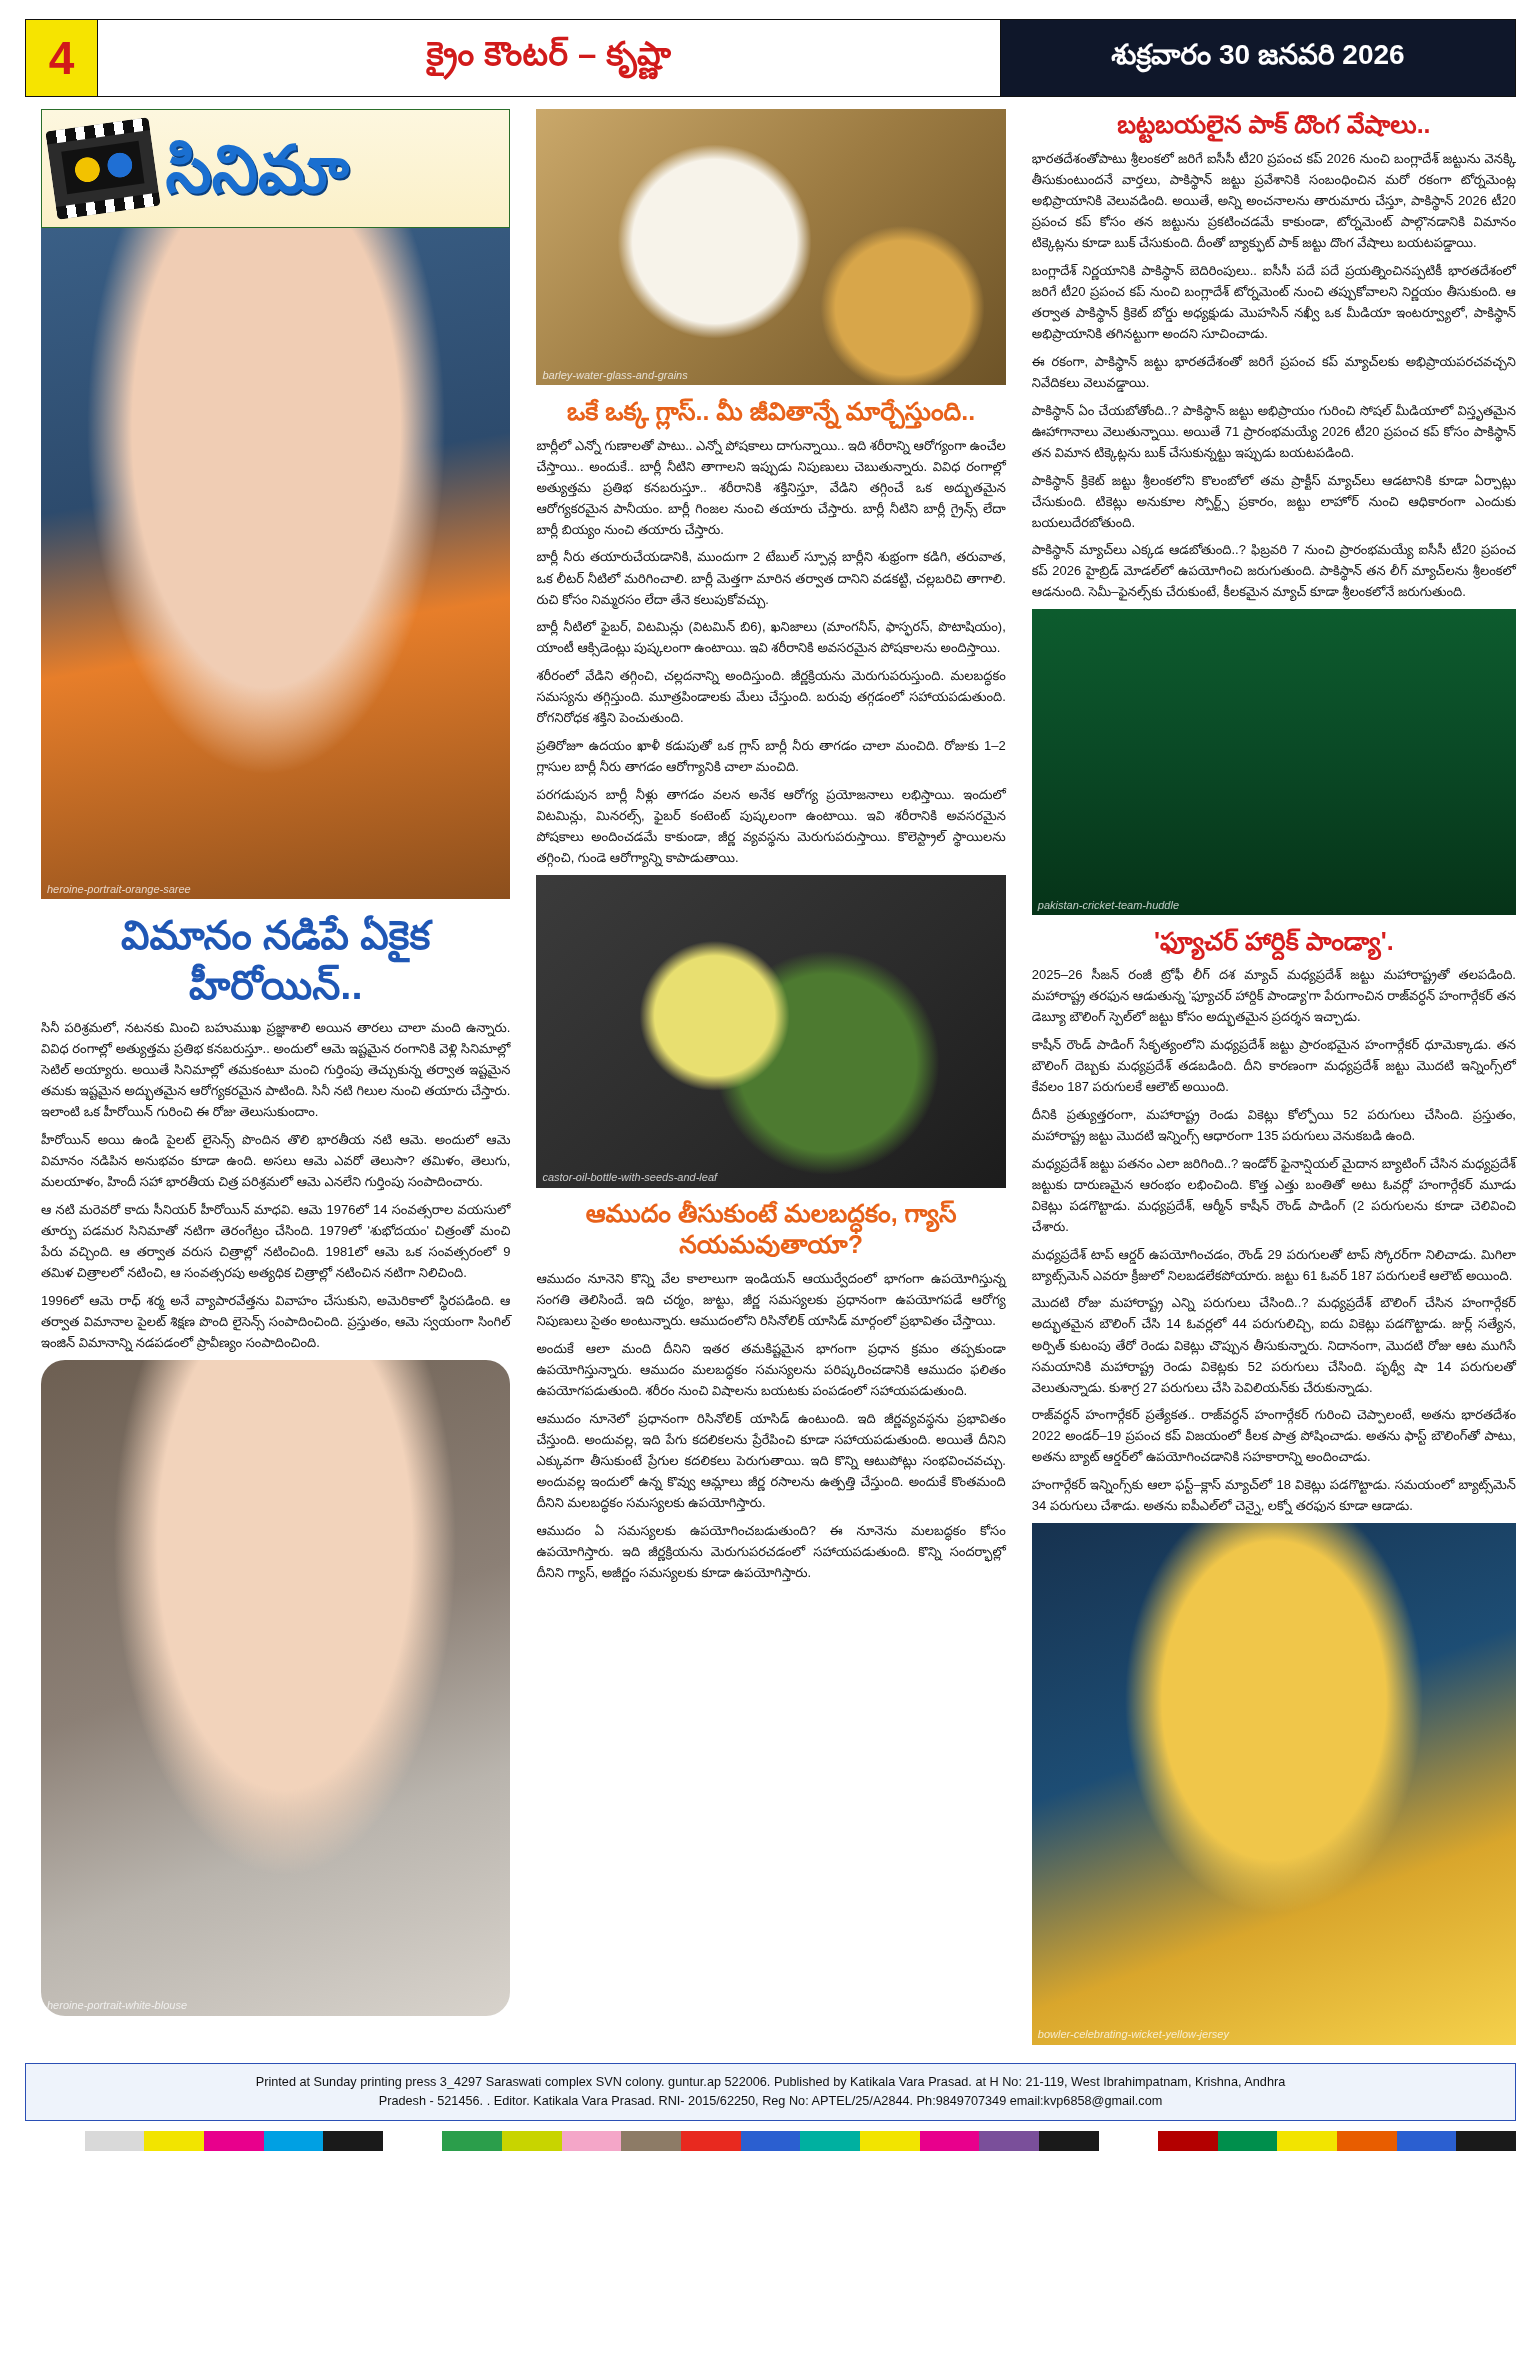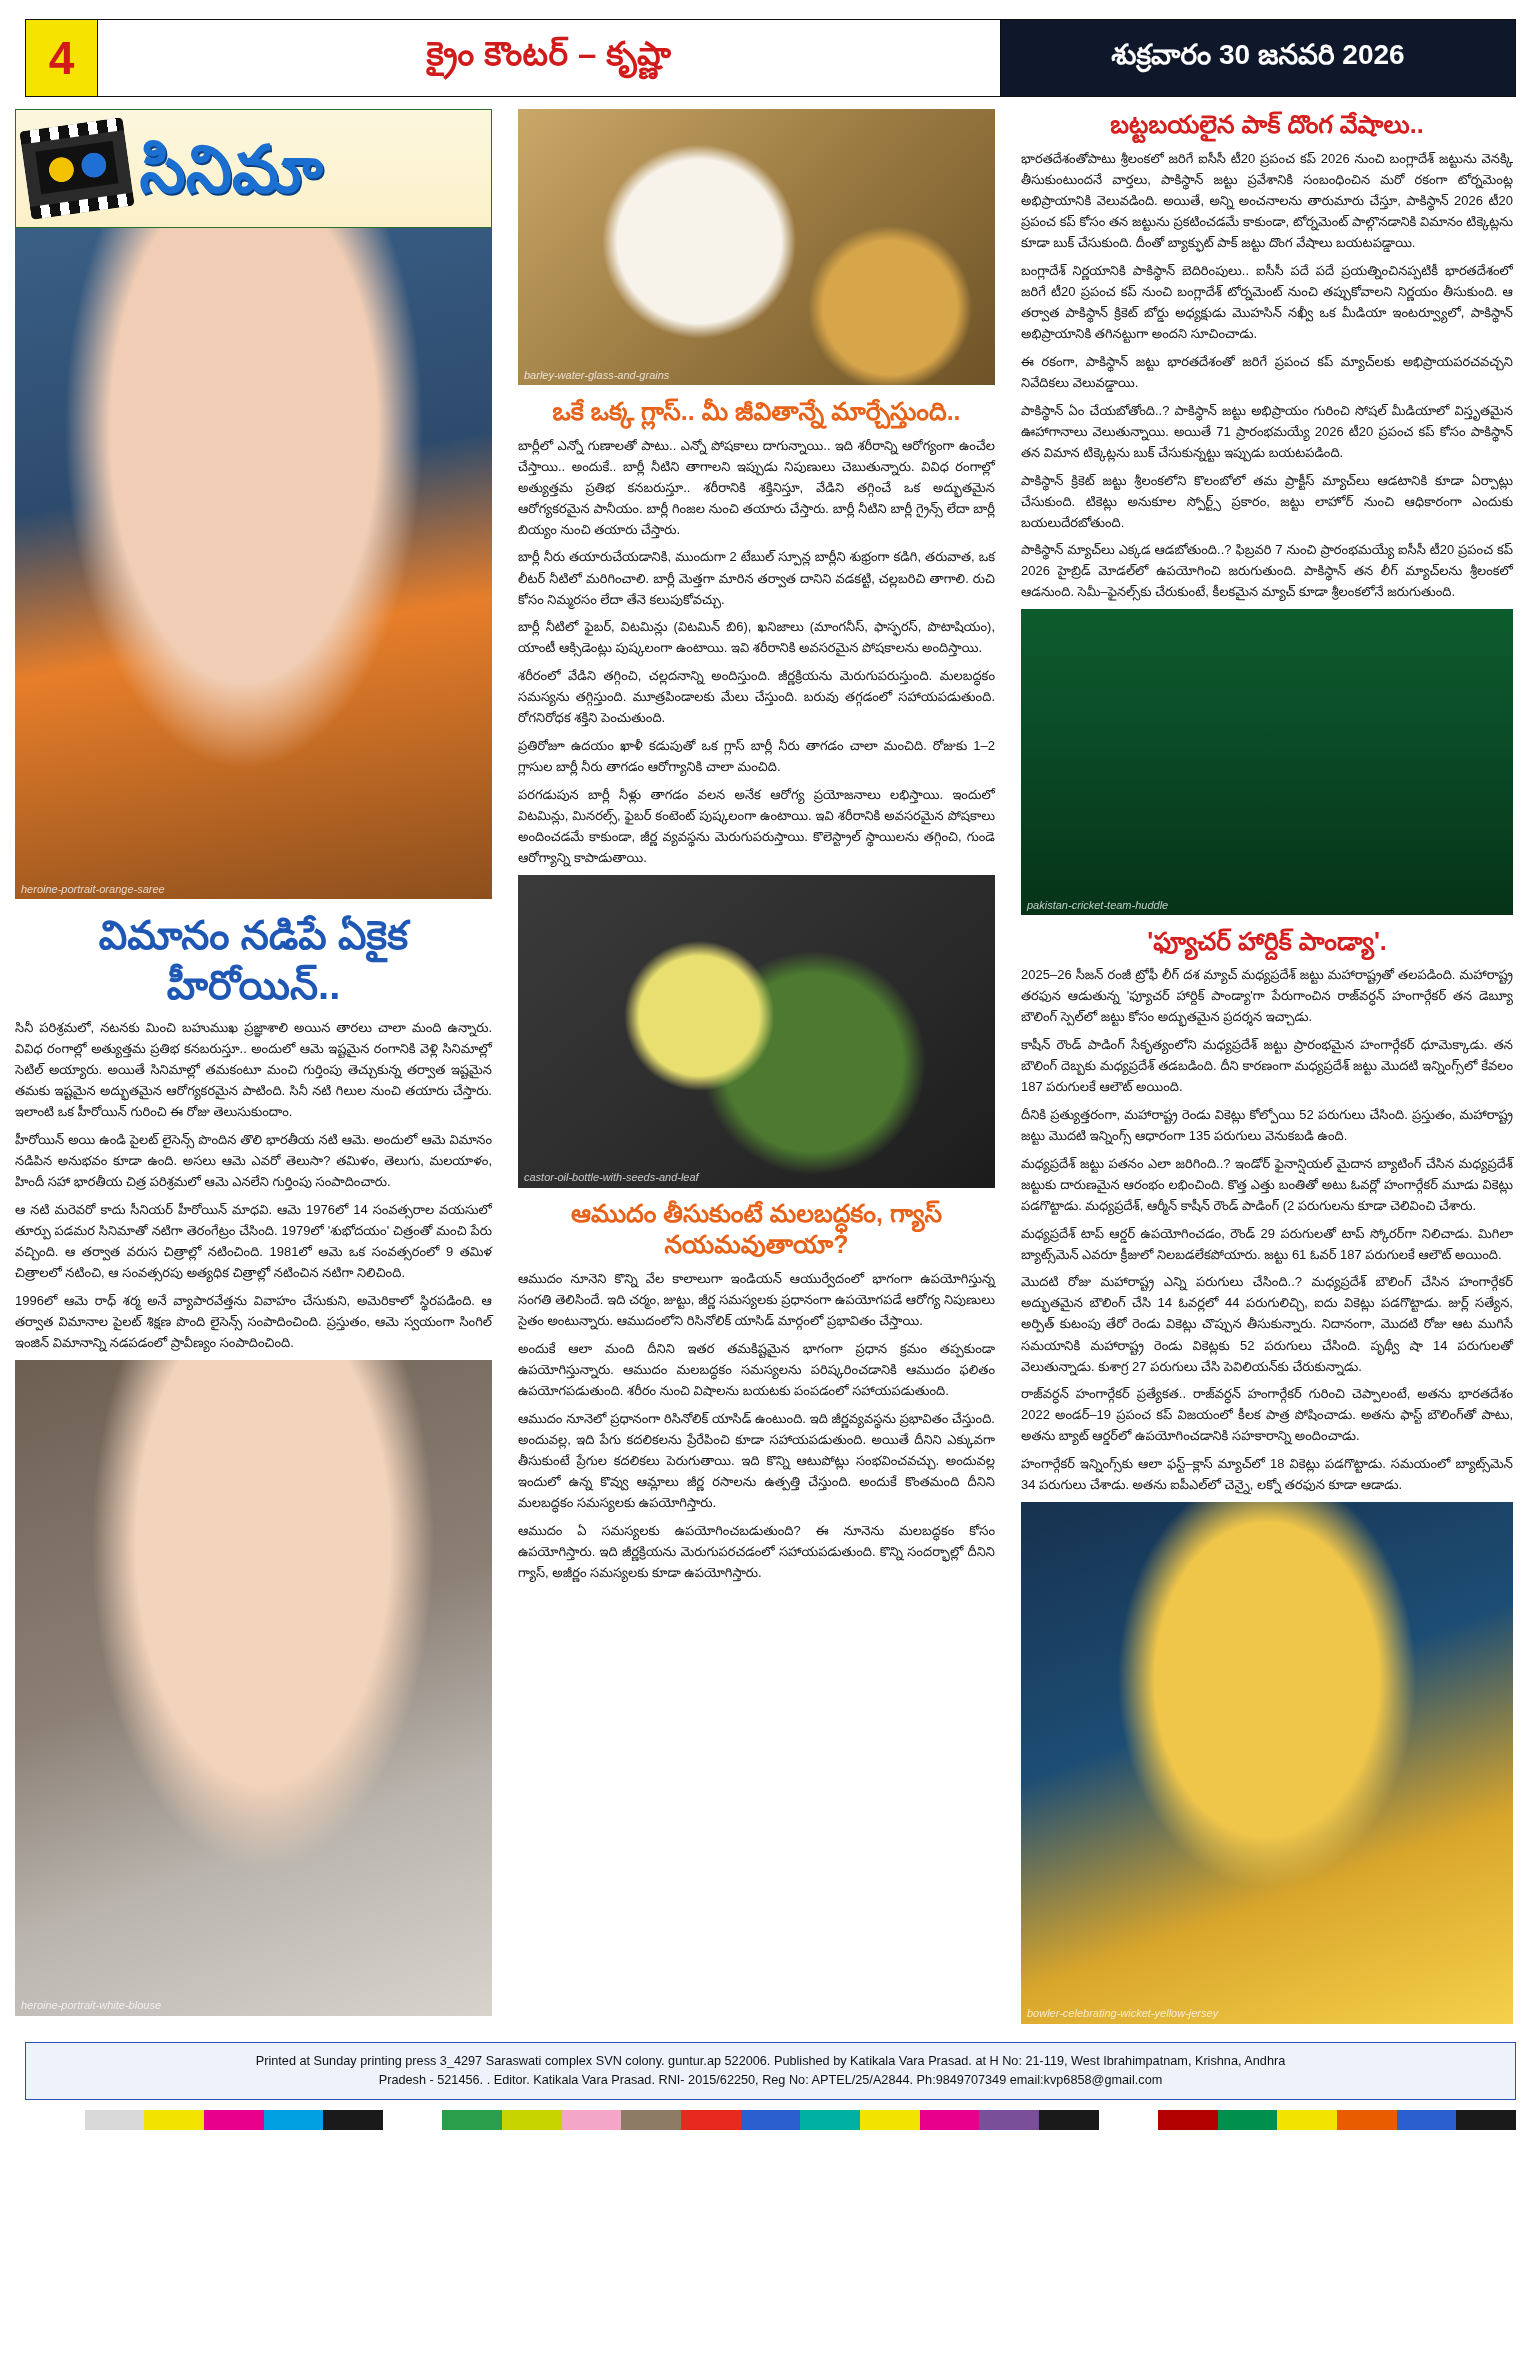--- a/index.html
+++ b/index.html
@@ -51,21 +51,21 @@
     color: #ffffff;
     font-size: 28px;
     font-weight: bold;
     display: flex; align-items: center; justify-content: center;
   }
 
   
   .columns {
     display: flex;
     gap: 26px;
-    margin: 12px 25px 0 15px;
+    margin: 12px 25px 0 41px;
   }
   .col { position: relative; }
   .col-1 { width: 477px; }
   .col-2 { width: 477px; }
   .col-3 { width: 492px; }
 
   
   .cinema-banner {
     height: 119px;
     border: 1.5px solid #2a6e2a;
@@ -117,20 +117,21 @@
     height: 671px;
     background:
       radial-gradient(ellipse at 48% 30%, #f0cdb4 0 134px, rgba(240,205,180,0) 179px),
       linear-gradient(170deg,#3a5f86 0%, #2d4b6d 38%, #e77e2a 60%, #8c4f1d 100%);
   }
   .photo-heroine2 {
     height: 656px;
     background:
       radial-gradient(ellipse at 52% 28%, #f2d3bb 0 127px, rgba(242,211,187,0) 171px),
       linear-gradient(160deg,#6d5f52 0%, #8c8076 45%, #b9b4ad 70%, #d8d3cc 100%);
+    border-radius: 24px;
   }
   .photo-drink {
     height: 276px;
     background:
       radial-gradient(circle at 38% 48%, #f7f3ea 0 82px, rgba(247,243,234,0) 97px),
       radial-gradient(circle at 78% 72%, #d8a64a 0 67px, rgba(216,166,74,0) 82px),
       linear-gradient(135deg,#caa86a 0%, #9c7b42 50%, #6d5327 100%);
   }
   .photo-castor {
     height: 313px;

